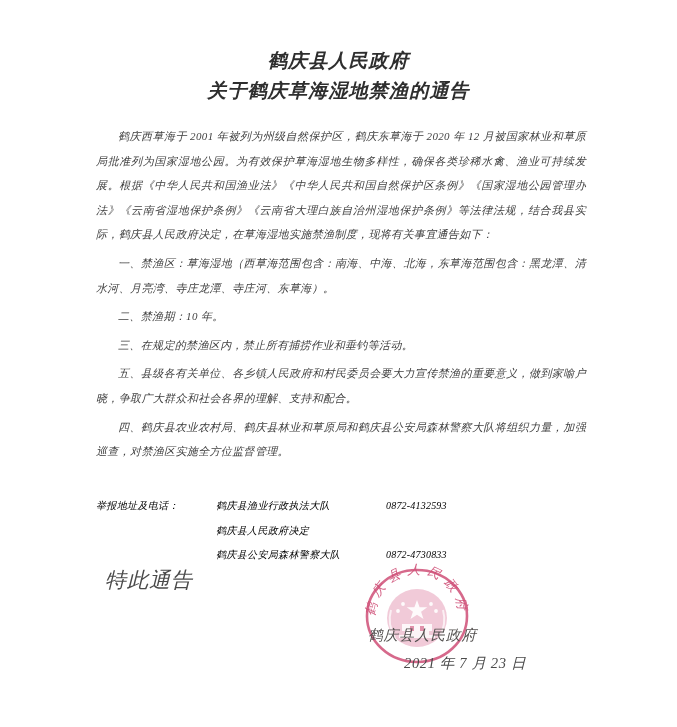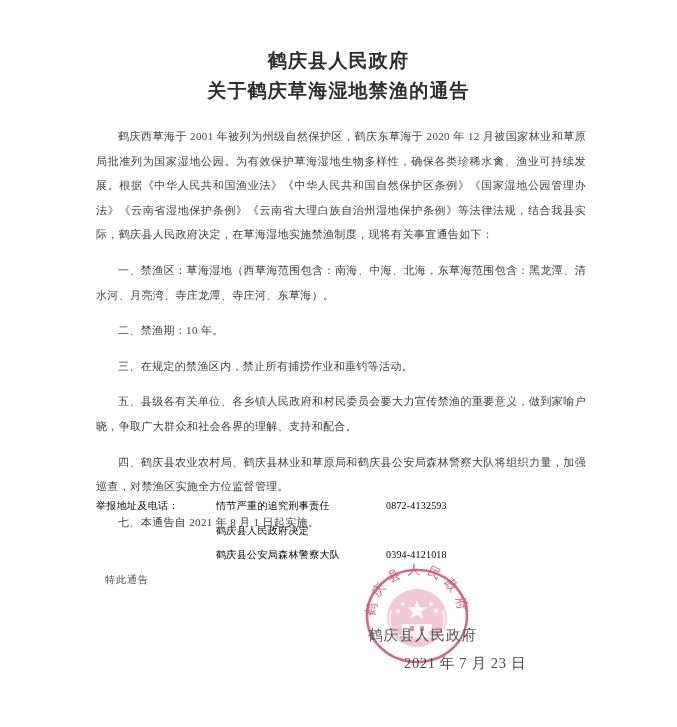--- a/index.html
+++ b/index.html
@@ -13,20 +13,21 @@
     position: relative;
     overflow: hidden;
     font-family: "Liberation Serif", "DejaVu Serif", serif;
     color: #3c3c3c;
   }
 
   .page {
     position: absolute;
     inset: 0;
     background: #ffffff;
+    font-style: italic;
   }
 
   
   .doc-title {
     position: absolute;
     top: 46px;
     left: 0;
     right: 0;
     text-align: center;
   }
@@ -52,21 +53,21 @@
     line-height: 24.6px;
     text-align: justify;
     text-justify: inter-ideograph;
     letter-spacing: 0.35px;
     color: #3f3f3f;
     text-indent: 2em;
     margin: 0 0 0 0;
   }
 
   .para.tight {
-    margin-top: 11px;
+    margin-top: 4px;
   }
 
   
   .contacts {
     position: absolute;
     top: 494px;
     left: 96px;
     width: 470px;
     font-size: 10px;
     line-height: 24.6px;
@@ -92,21 +93,21 @@
     flex: 0 0 auto;
     font-family: "Liberation Serif", "DejaVu Serif", serif;
     letter-spacing: 0.2px;
   }
 
   
   .closing {
     position: absolute;
     top: 568px;
     left: 105px;
-    font-size: 10px;
+    font-size: 21px;
     line-height: 24.6px;
     letter-spacing: 1px;
     color: #4a4a4a;
   }
 
   
   .sign-area {
     position: absolute;
     top: 556px;
     left: 340px;
@@ -156,37 +157,36 @@
     <div class="line">关于鹤庆草海湿地禁渔的通告</div>
   </div>
 
   <div class="body-block">
     <p class="para">鹤庆西草海于 2001 年被列为州级自然保护区，鹤庆东草海于 2020 年 12 月被国家林业和草原局批准列为国家湿地公园。为有效保护草海湿地生物多样性，确保各类珍稀水禽、渔业可持续发展。根据《中华人民共和国渔业法》《中华人民共和国自然保护区条例》《国家湿地公园管理办法》《云南省湿地保护条例》《云南省大理白族自治州湿地保护条例》等法律法规，结合我县实际，鹤庆县人民政府决定，在草海湿地实施禁渔制度，现将有关事宜通告如下：</p>
     <p class="para tight">一、禁渔区：草海湿地（西草海范围包含：南海、中海、北海，东草海范围包含：黑龙潭、清水河、月亮湾、寺庄龙潭、寺庄河、东草海）。</p>
     <p class="para tight">二、禁渔期：10 年。</p>
     <p class="para tight">三、在规定的禁渔区内，禁止所有捕捞作业和垂钓等活动。</p>
     <p class="para tight">五、县级各有关单位、各乡镇人民政府和村民委员会要大力宣传禁渔的重要意义，做到家喻户晓，争取广大群众和社会各界的理解、支持和配合。</p>
     <p class="para tight">四、鹤庆县农业农村局、鹤庆县林业和草原局和鹤庆县公安局森林警察大队将组织力量，加强巡查，对禁渔区实施全方位监督管理。</p>
-    <p class="para tight">七、本通告自 2021 年 8 月 1 日起实施。</p>
   </div>
 
   <div class="contacts">
     <div class="contact-row">
       <span class="contact-label">举报地址及电话：</span>
-      <span class="contact-org">情节严重的追究刑事责任</span>
+      <span class="contact-org">鹤庆县渔业行政执法大队</span>
       <span class="contact-phone">0872-4132593</span>
     </div>
     <div class="contact-row">
       <span class="contact-label blank">举报地址及电话：</span>
       <span class="contact-org">鹤庆县人民政府决定</span>
     </div>
     <div class="contact-row">
       <span class="contact-label blank">举报地址及电话：</span>
       <span class="contact-org">鹤庆县公安局森林警察大队</span>
-      <span class="contact-phone">0394-4121018</span>
+      <span class="contact-phone">0872-4730833</span>
     </div>
   </div>
 
   <div class="closing">特此通告</div>
 
   <div class="sign-area">
 
     <svg class="seal" viewBox="0 0 118 108">
       <defs>
         <path id="sealArc" d="M 17,54 A 42,42 0 0 1 101,54" fill="none"></path>

